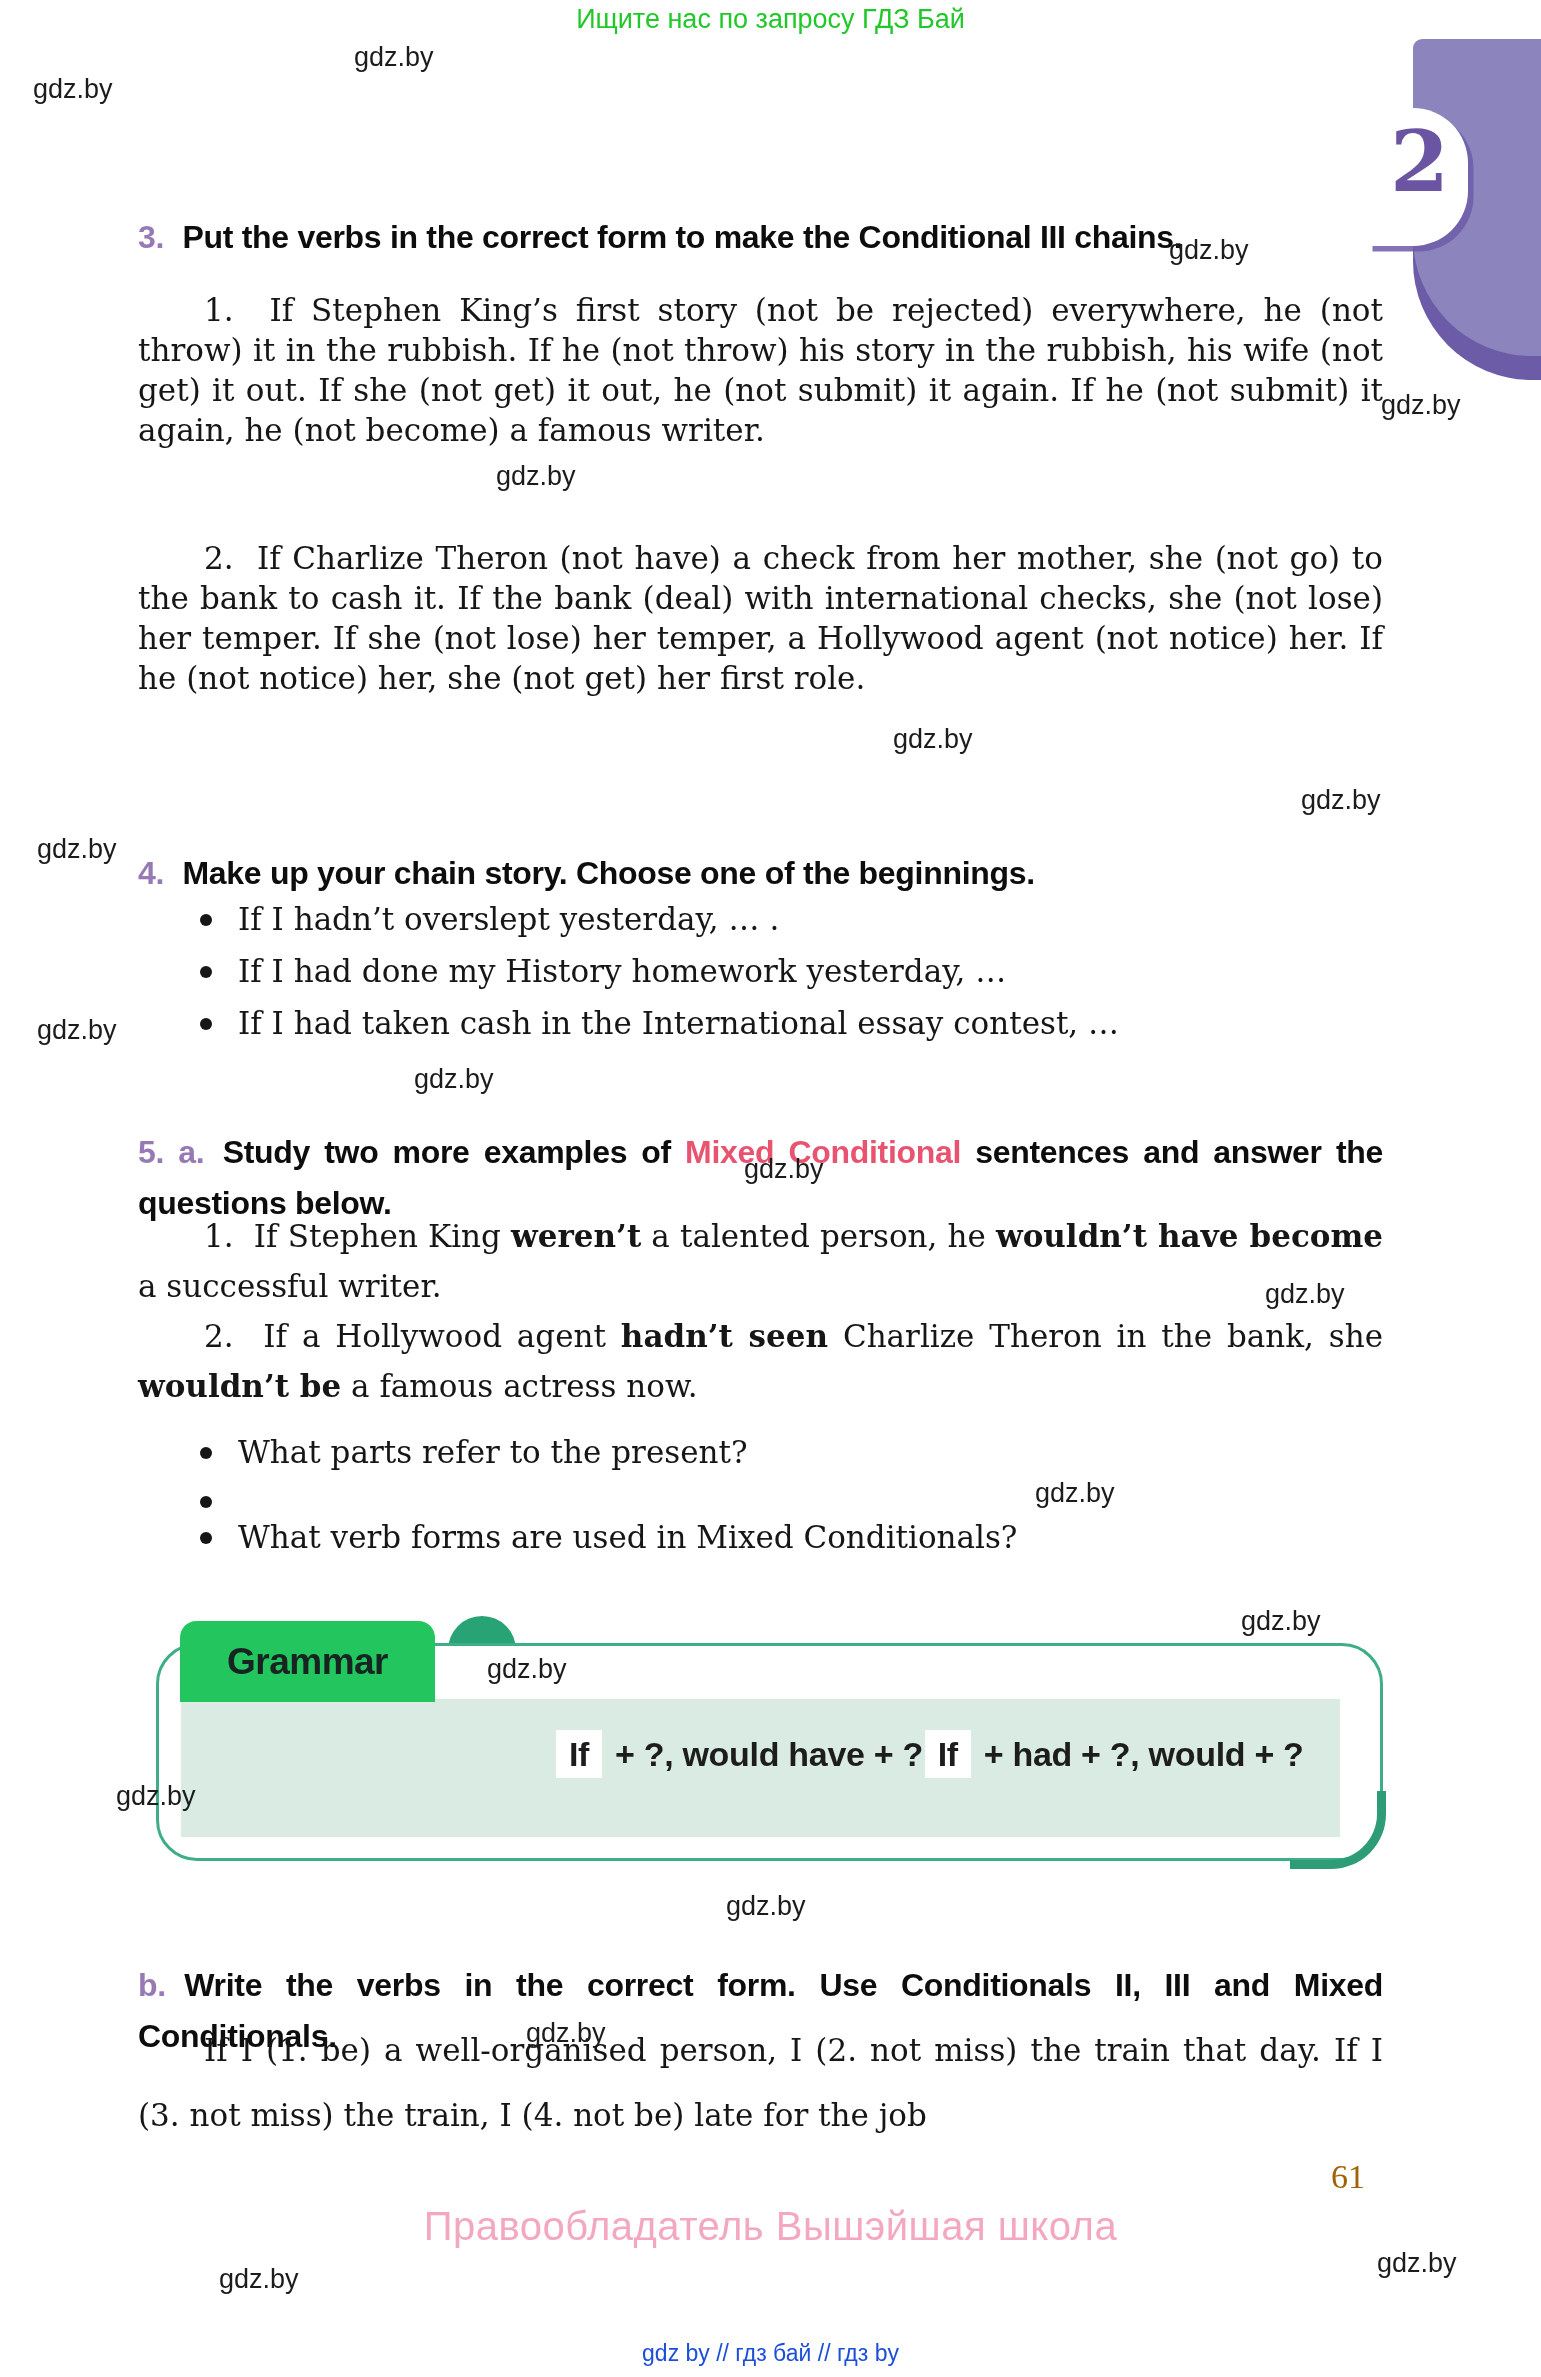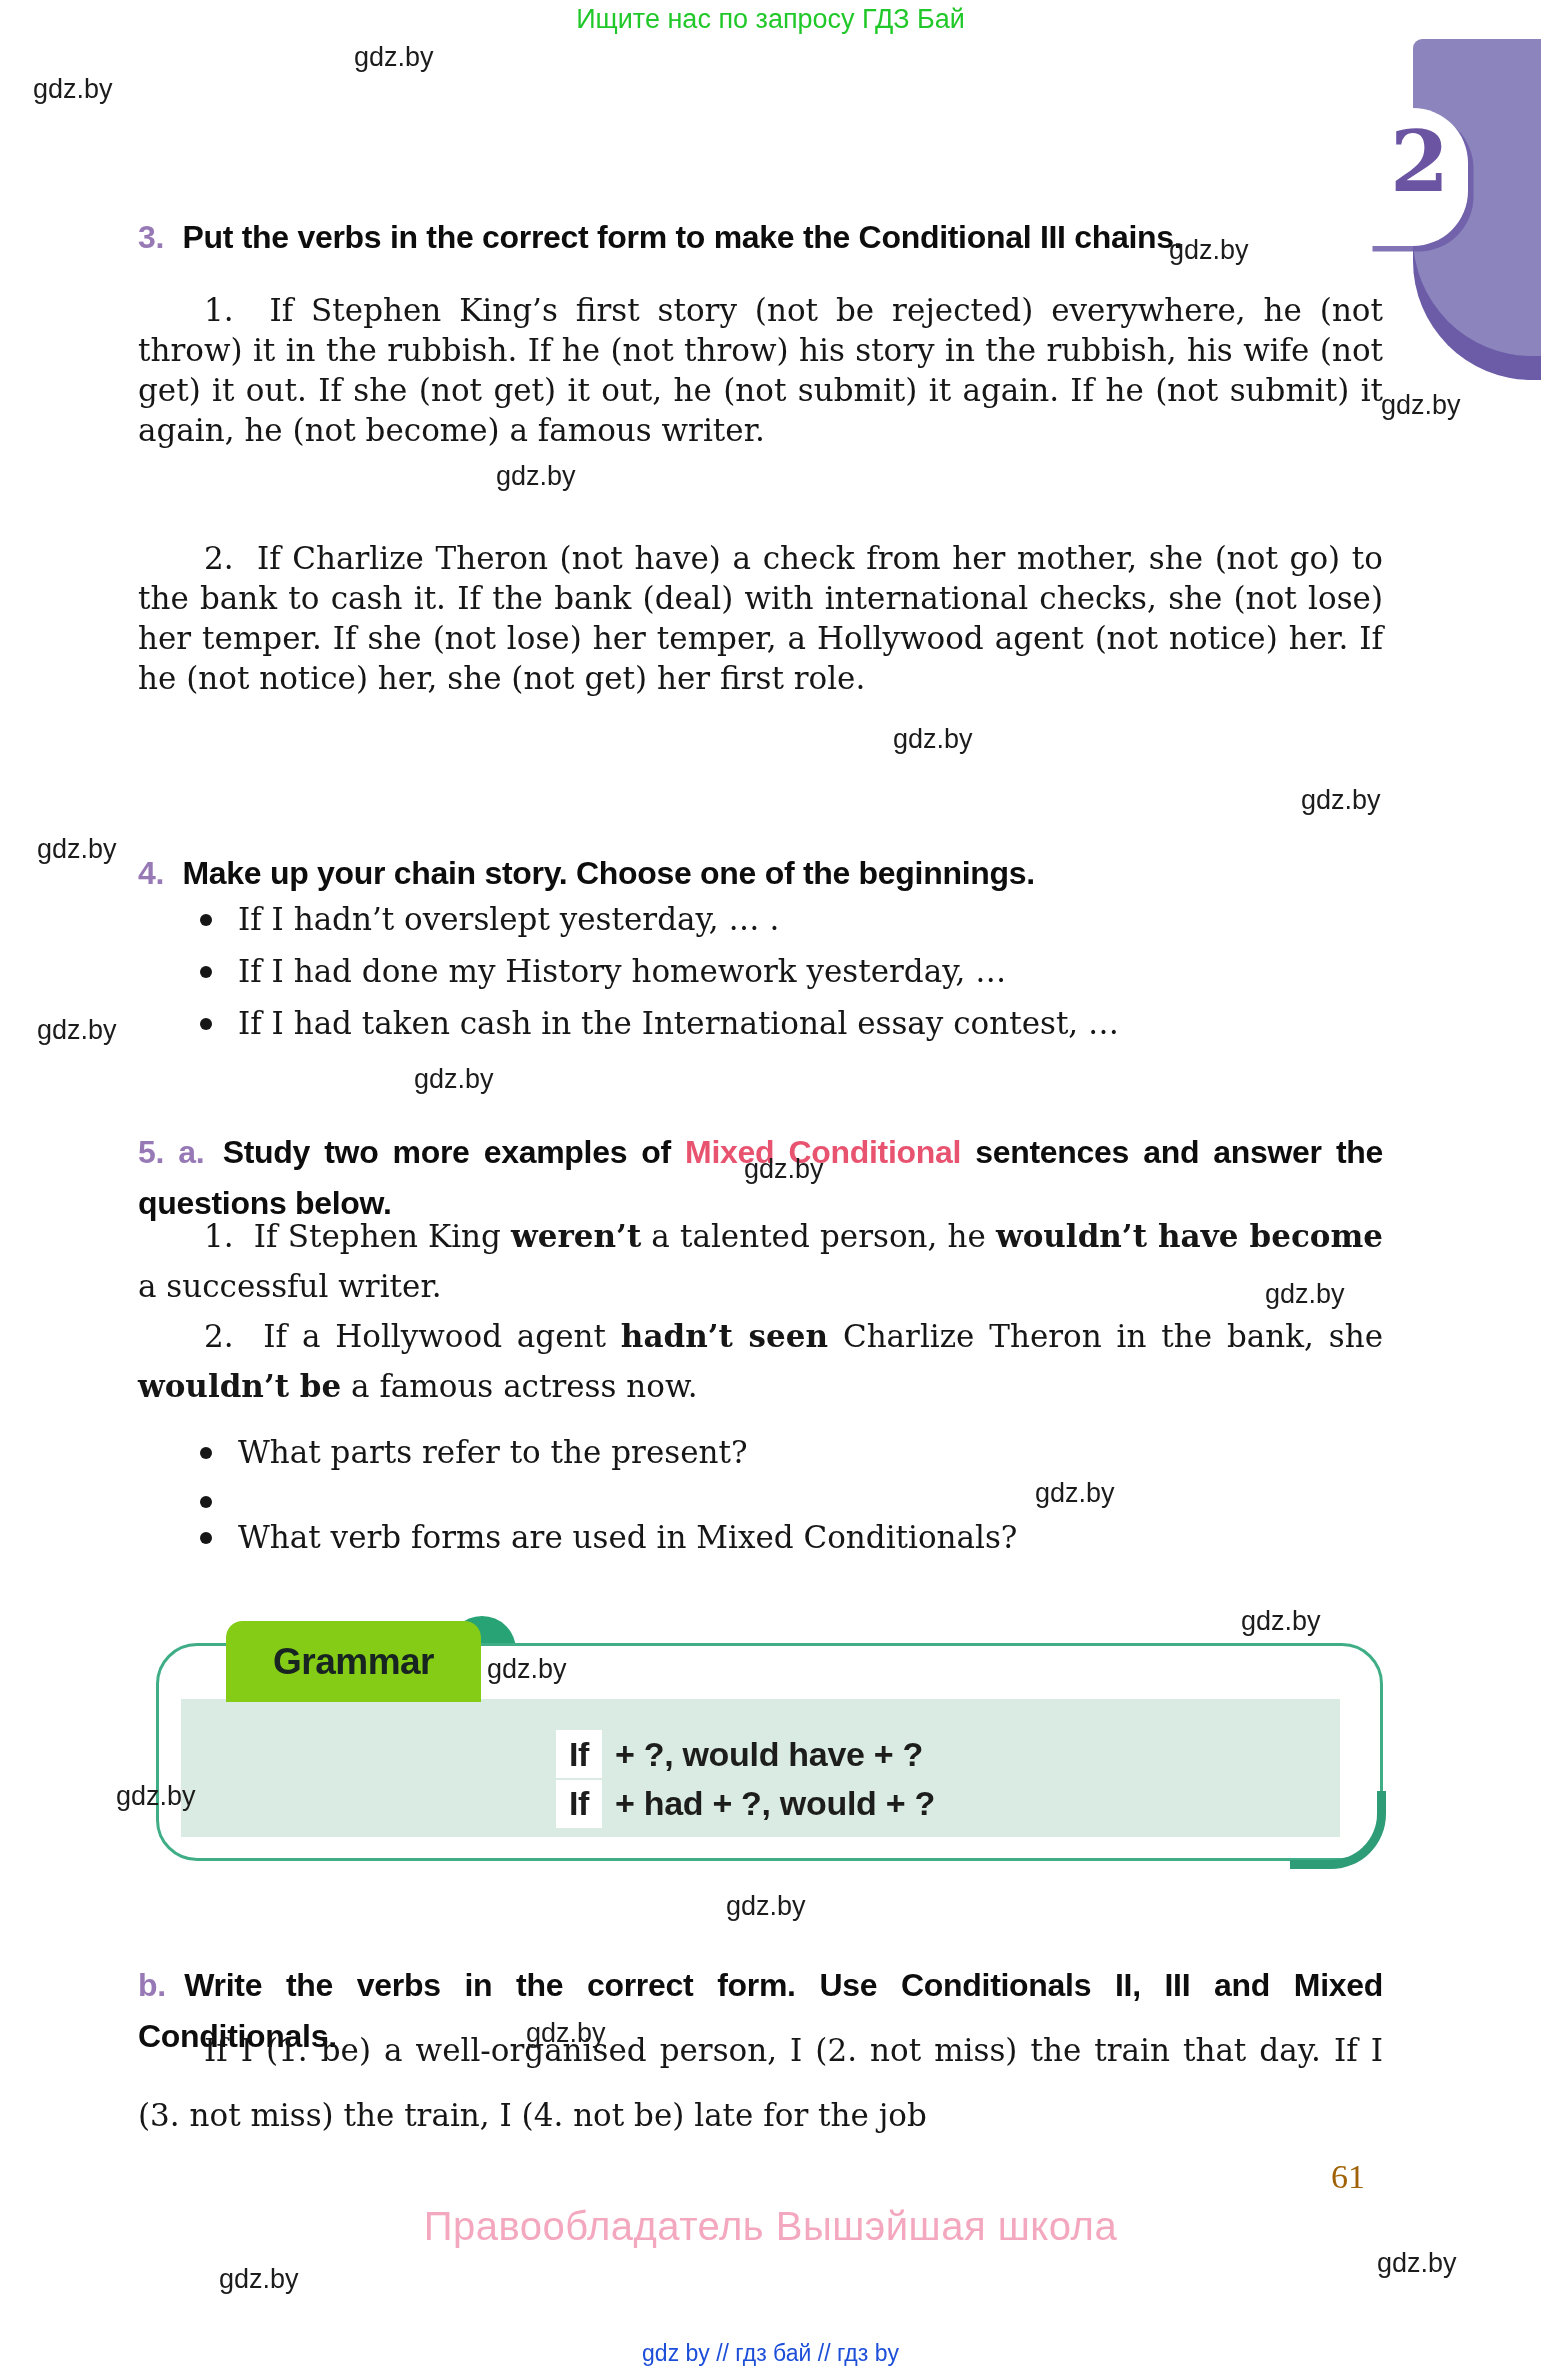--- a/index.html
+++ b/index.html
@@ -95,31 +95,30 @@
     position:absolute;right:-5.5px;bottom:-11px;width:87px;height:69px;
     border-right:9.2px solid #2e9c77;border-bottom:9.2px solid #2e9c77;
     border-bottom-right-radius:55px;z-index:12;
   }
   .gram-panel{
     position:absolute;left:22px;top:53px;right:40px;height:138px;
     background:#d9ebe2;z-index:11;
   }
   .gram-tab{
     position:absolute;left:180px;top:1621px;width:255px;height:81px;
-    background:#84cc16;border-radius:16.5px 16.5px 0 0;
+    background:#22c55e;border-radius:16.5px 16.5px 0 0;
     display:flex;align-items:center;justify-content:center;
     z-index:13;
-    margin-left:46px;
   }
   .gram-tab-label{
     font-weight:bold;font-size:37px;letter-spacing:-0.5px;color:#172421;
   }
   .gram-lines{
     position:absolute;left:556px;top:1730px;z-index:14;
-    display:flex;flex-direction:column;gap:1.8px;
+    display:flex;gap:1.8px;
   }
   .gline{
     display:flex;align-items:center;height:48px;
     font-weight:bold;font-size:34px;color:#1d1d1d;letter-spacing:-0.3px;
   }
   .if-chip{
     background:#ffffff;width:46px;height:48px;
     display:flex;align-items:center;justify-content:center;
     margin-right:13px;
   }

